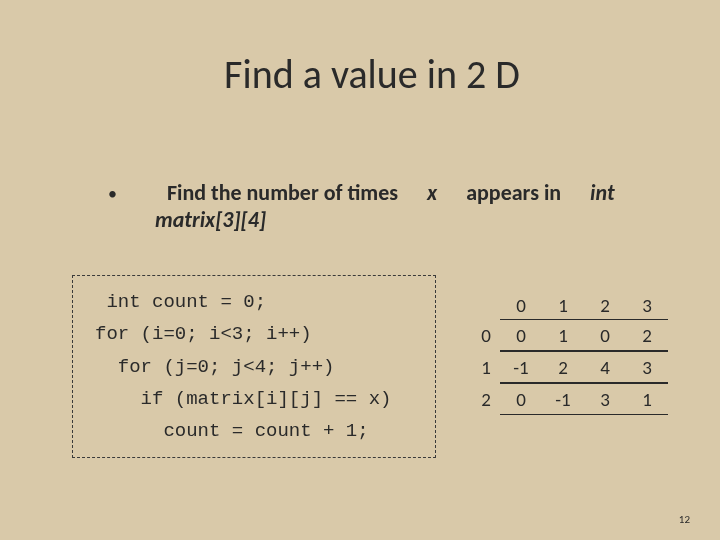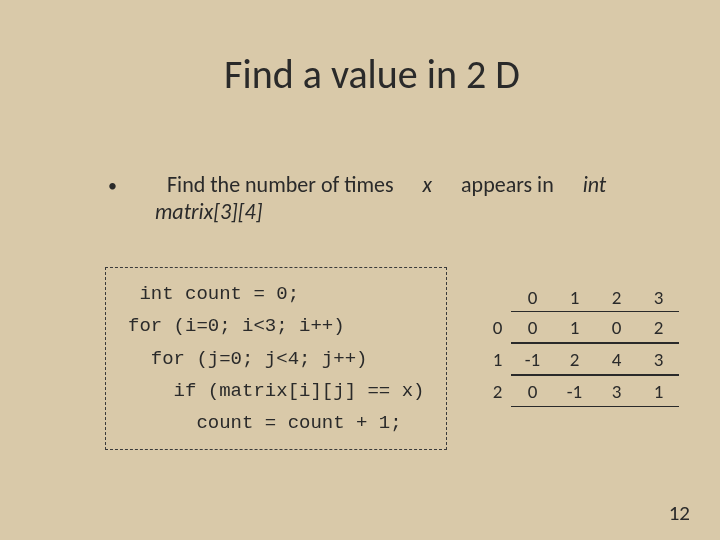--- a/index.html
+++ b/index.html
@@ -20,28 +20,27 @@
     display: flex;
     align-items: baseline;
     gap: 14px;
     padding: 48px 50px 0 72px;
     font-size: 22px;
   }
   .bullet-dot {
     font-size: 18px;
     line-height: 1;
   }
-  .bullet-text { font-weight: 400; }
+  .bullet-text { font-weight: 700; margin-top: 8px; }
   .bullet-text .ital { font-style: italic; }
   .content {
     display: flex;
     padding: 30px 40px 0 48px;
     gap: 24px;
     align-items: flex-start;
-    margin-left: 33px;
   }
   .code-box {
     border: 1px dashed #3a3a3a;
     padding: 10px 10px 10px 10px;
     width: 390px;
     font-family: "Courier New", monospace;
     font-size: 19px;
     line-height: 1.7;
     white-space: pre;
   }
@@ -65,21 +64,21 @@
     display: flex;
     align-items: center;
     justify-content: center;
     background: transparent;
   }
   .mx-corner {}
   .page-num {
     position: absolute;
     right: 30px;
     bottom: 14px;
-    font-size: 21px;
+    font-size: 11px;
     margin-top: 48px;
   }
 </style>
 </head>
 <body>
 
 <h1 class="title">Find a value in 2 D</h1>
 
 <div class="bullet-row">
   <span class="bullet-dot">•</span>

